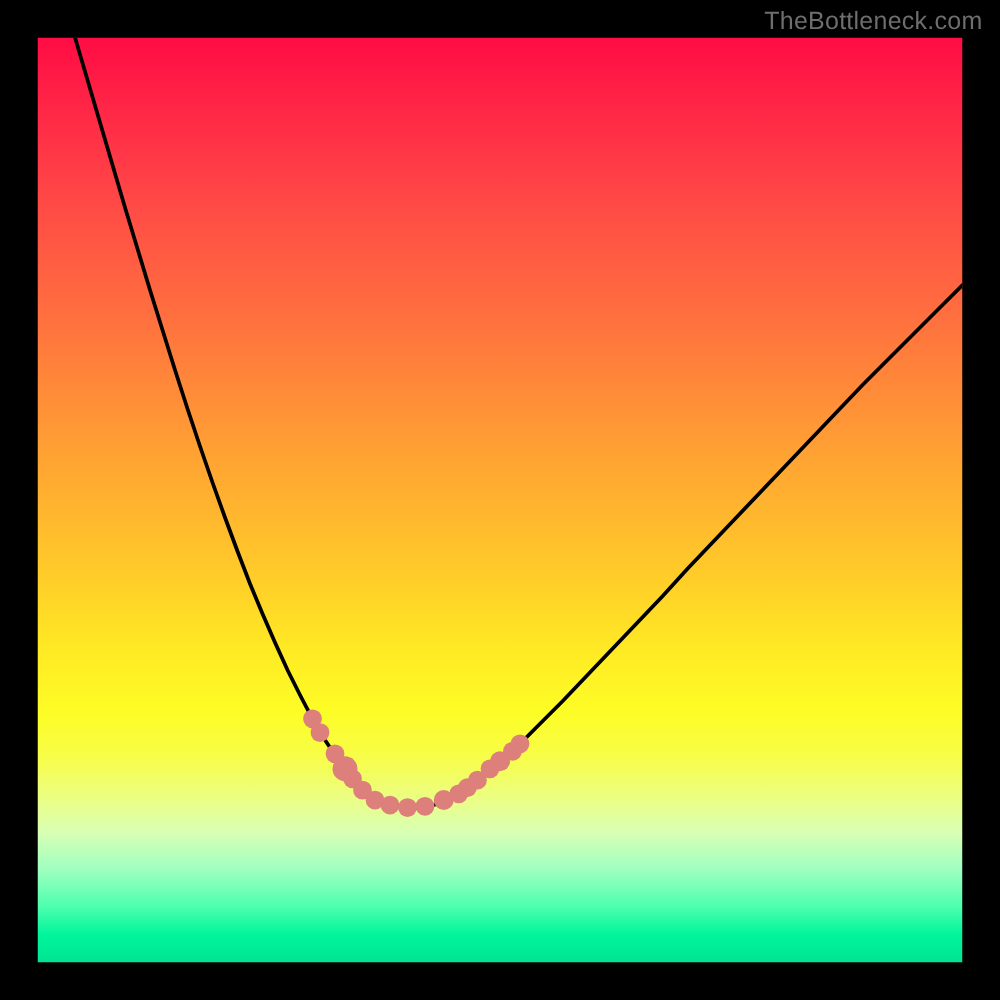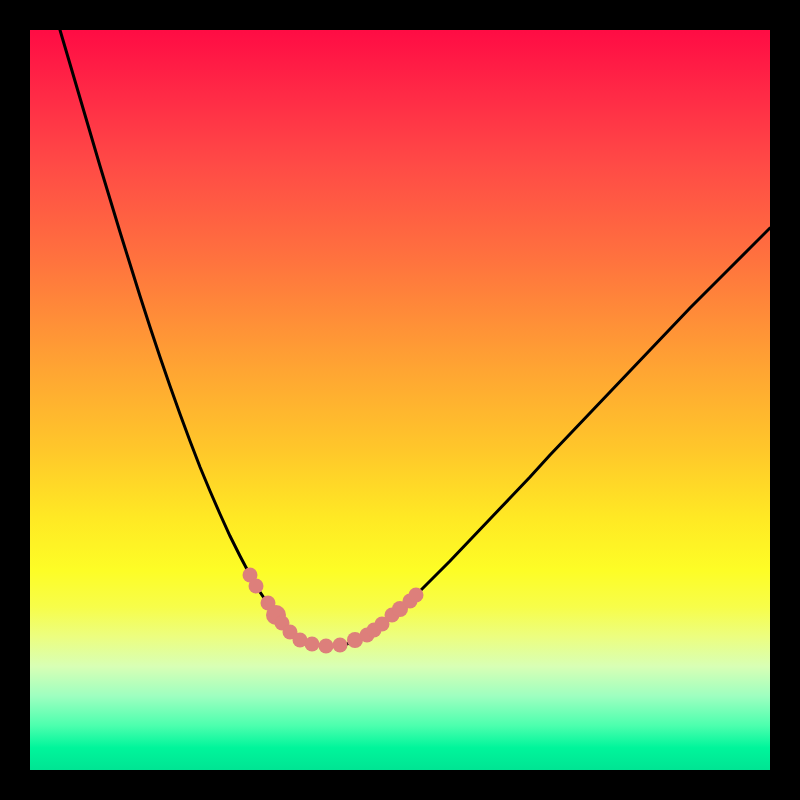--- a/index.html
+++ b/index.html
@@ -70,20 +70,21 @@
     font-weight: 400;
     letter-spacing: 0.2px;
     user-select: none;
   }
 </style>
 </head>
 <body>
 
 <div class="frame">
 
+  <div class="watermark">TheBottleneck.com</div>
 
   <div class="plot">
     <div class="gradient-bg"></div>
 
     <svg class="svg-layer" viewBox="0 0 740 740" preserveAspectRatio="none">
       <path id="curve-path" fill="none" stroke="#000000" stroke-width="3" stroke-linecap="round" d="M30.0 0.0 L40.0 34.0 L50.0 68.0 L60.0 102.0 L70.0 136.0 L80.0 169.0 L90.0 202.0 L100.0 234.0 L110.0 266.0 L120.0 297.0 L130.0 327.0 L140.0 356.0 L150.0 384.0 L160.0 411.0 L170.0 437.0 L180.0 461.0 L190.0 484.0 L200.0 506.0 L210.0 526.0 L220.0 545.0 L230.0 562.0 L240.0 577.0 L247.0 587.0 L255.0 596.0 L262.0 603.0 L270.0 610.0 L282.0 614.0 L295.0 616.0 L310.0 616.0 L320.0 613.0 L330.0 609.0 L340.0 603.0 L350.0 596.0 L360.0 588.0 L380.0 571.0 L400.0 551.0 L420.0 531.0 L440.0 510.0 L460.0 489.0 L480.0 468.0 L500.0 447.0 L520.0 425.0 L540.0 404.0 L560.0 383.0 L580.0 362.0 L600.0 341.0 L620.0 320.0 L640.0 299.0 L660.0 278.0 L680.0 258.0 L700.0 238.0 L720.0 218.0 L740.0 198.0"></path>
       <g id="marker-group">
           <circle cx="220" cy="545" r="7.5" fill="#dd7f7b"></circle>
           <circle cx="226" cy="556" r="7.5" fill="#dd7f7b"></circle>
           <circle cx="238" cy="573" r="7.5" fill="#dd7f7b"></circle>

